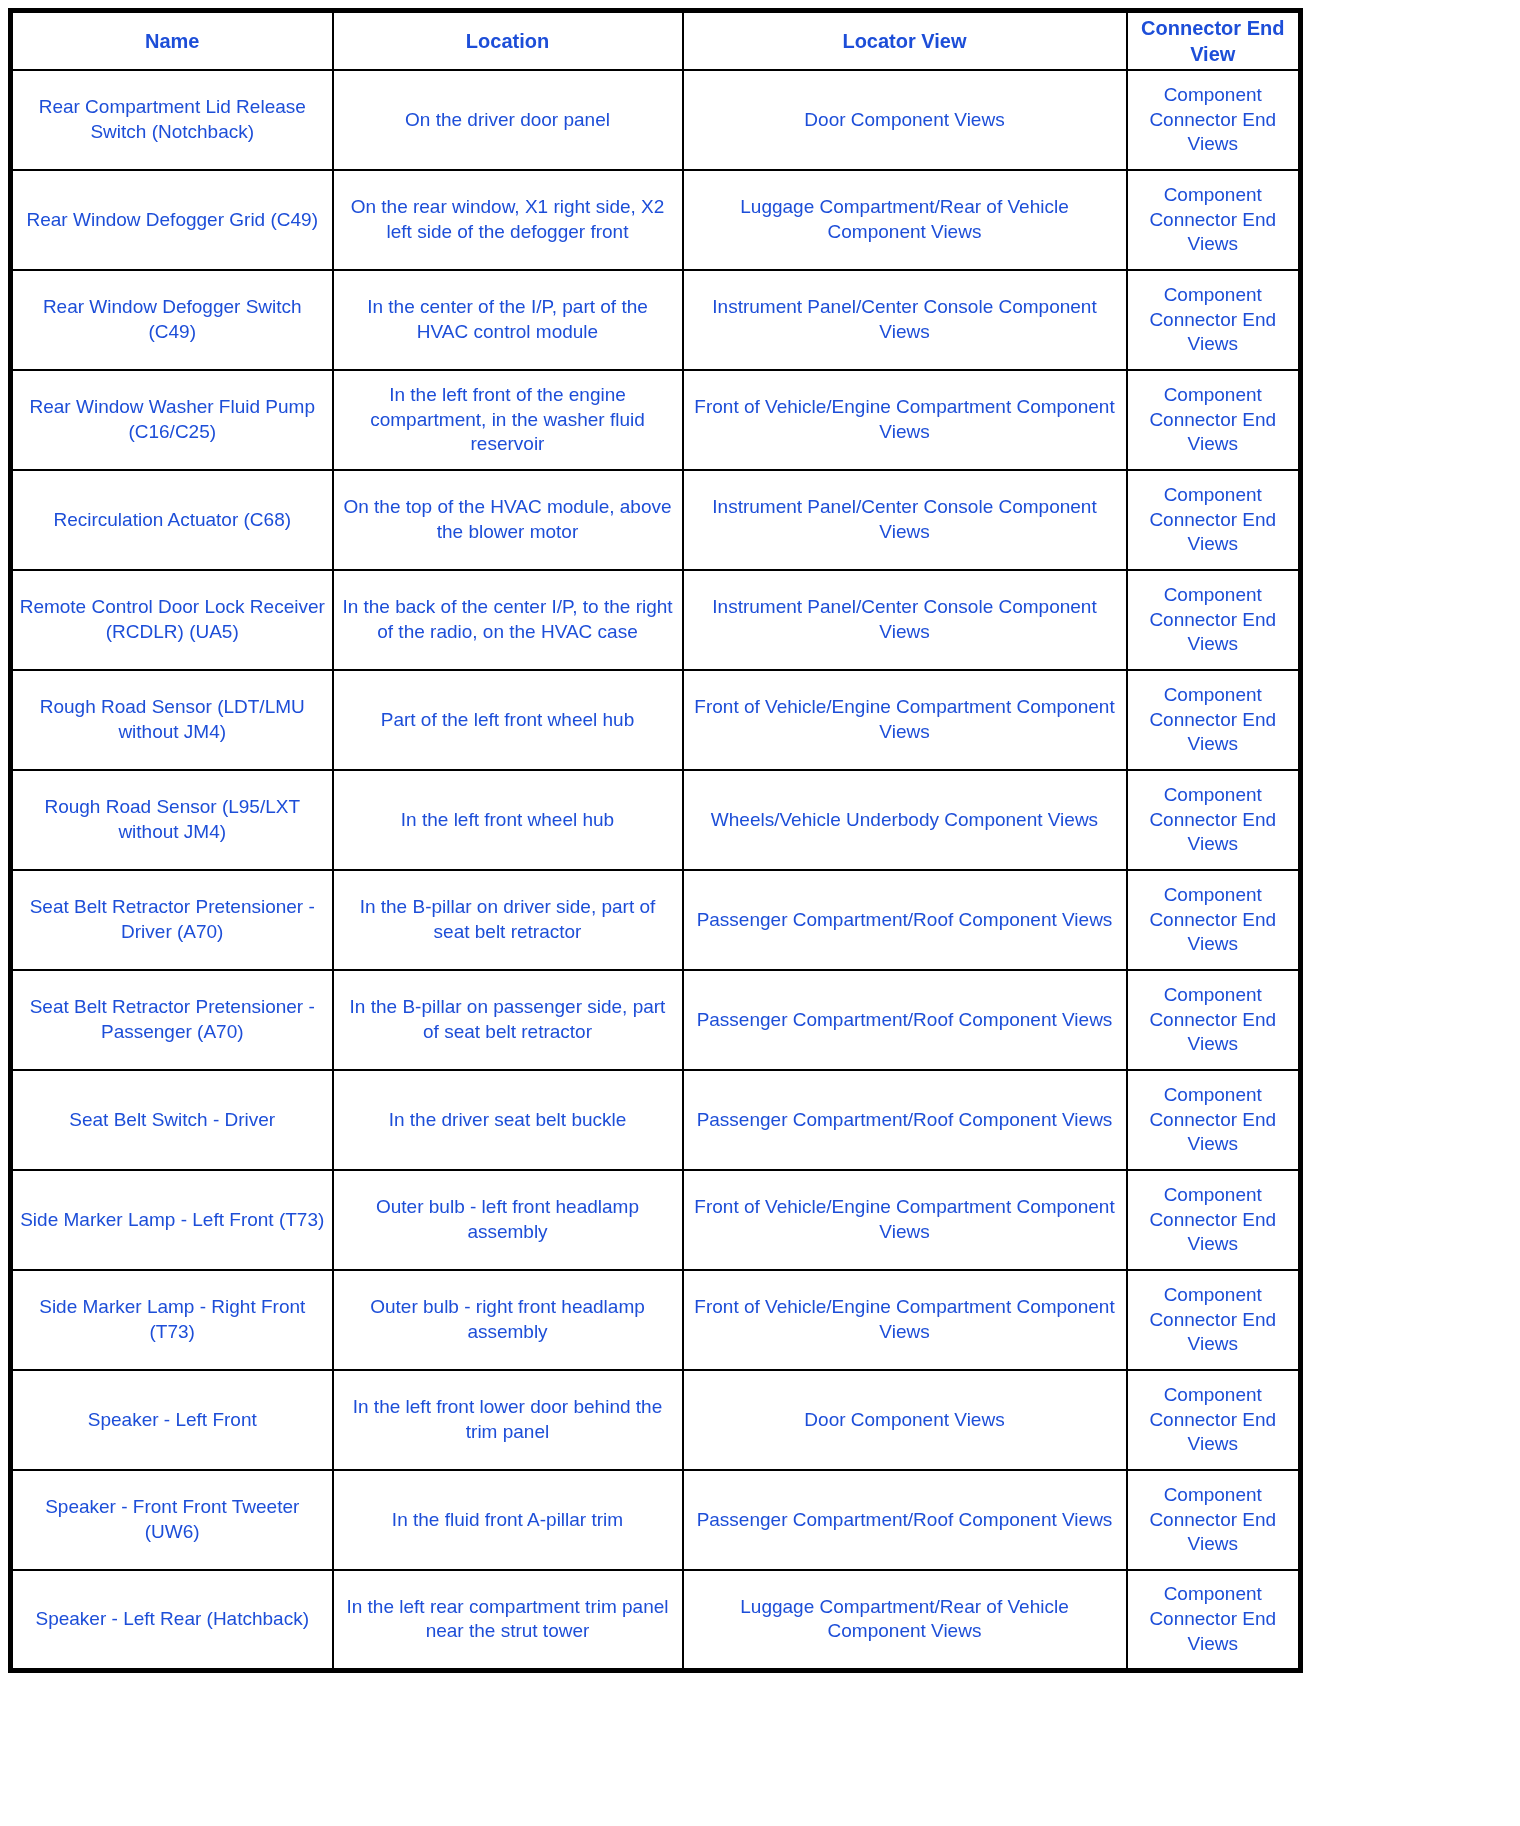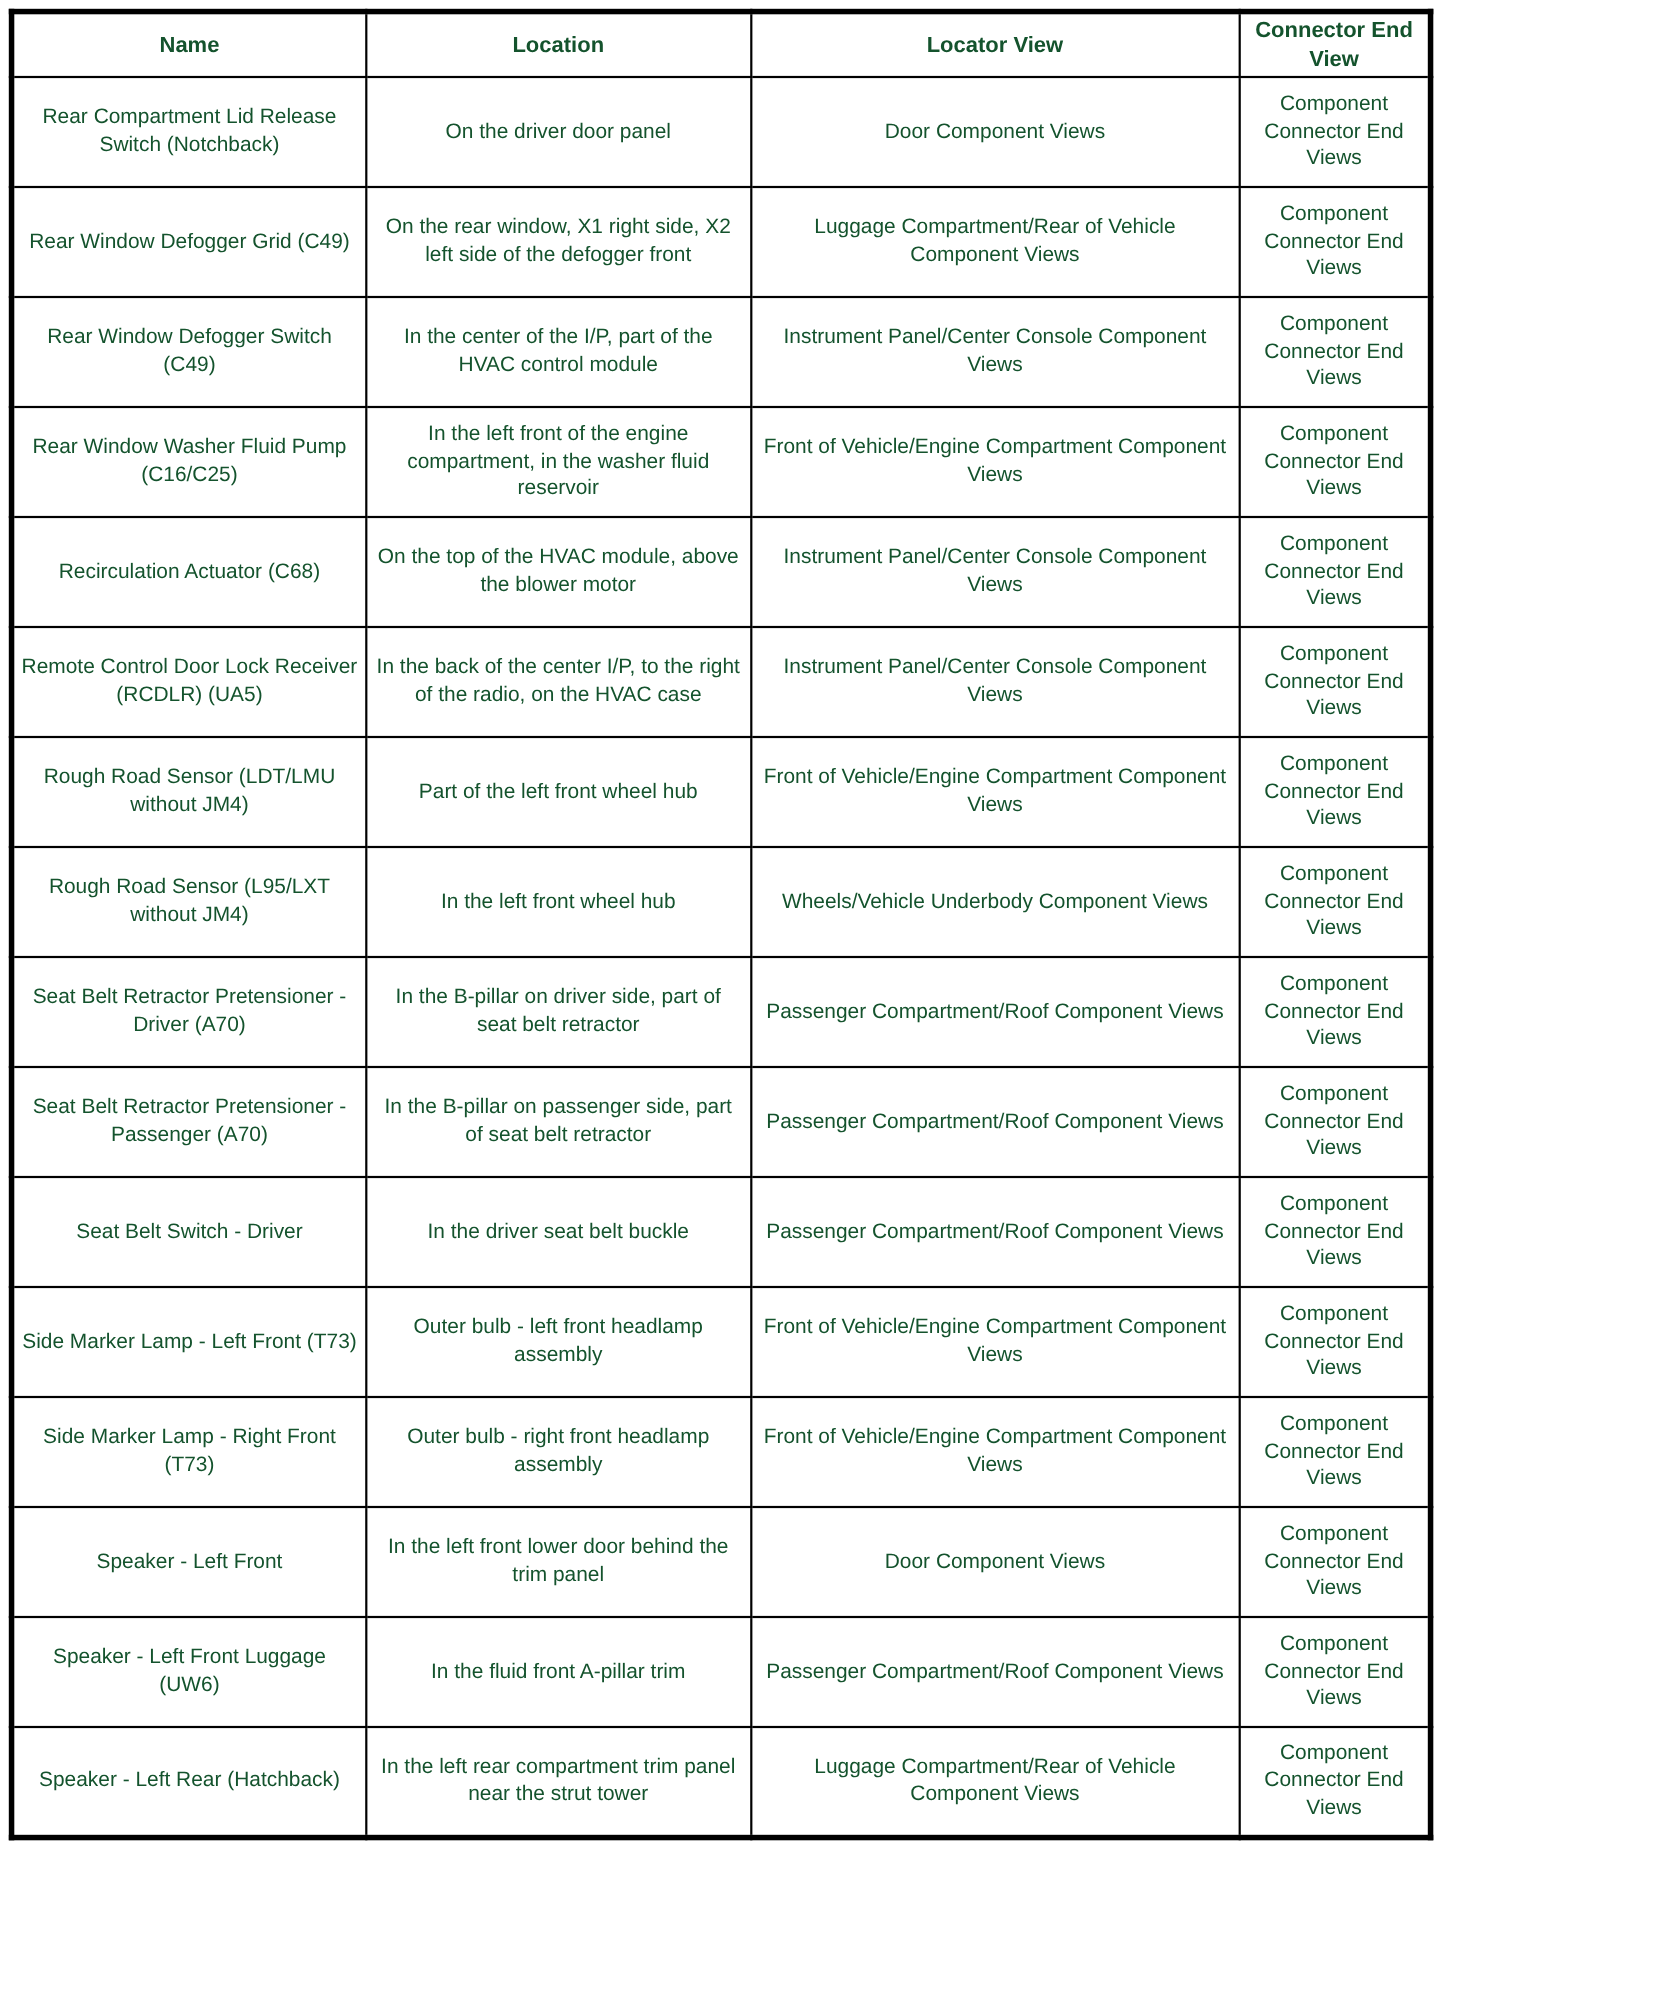--- a/index.html
+++ b/index.html
@@ -6,21 +6,21 @@
     margin: 0;
     padding: 0;
     background: #ffffff;
   }
   .page {
     position: relative;
     width: 1300px;
     height: 1826px;
     background: #ffffff;
     font-family: "Liberation Sans", sans-serif;
-    color: #14532d;
+    color: #1d4ed8;
   }
   table.locator {
     position: absolute;
     left: 8px;
     top: 8px;
     width: 1290px;
     border-collapse: collapse;
     table-layout: fixed;
     border: 5px solid #000000;
   }
@@ -153,21 +153,21 @@
         <td class="c-view">Front of Vehicle/Engine Compartment Component Views</td>
         <td class="c-conn">Component Connector End Views</td>
       </tr>
       <tr>
         <td class="c-name">Speaker - Left Front</td>
         <td class="c-loc">In the left front lower door behind the trim panel</td>
         <td class="c-view">Door Component Views</td>
         <td class="c-conn">Component Connector End Views</td>
       </tr>
       <tr>
-        <td class="c-name">Speaker - Left Front Luggage (UW6)</td>
+        <td class="c-name">Speaker - Front Front Tweeter (UW6)</td>
         <td class="c-loc">In the fluid front A-pillar trim</td>
         <td class="c-view">Passenger Compartment/Roof Component Views</td>
         <td class="c-conn">Component Connector End Views</td>
       </tr>
       <tr>
         <td class="c-name">Speaker - Left Rear (Hatchback)</td>
         <td class="c-loc">In the left rear compartment trim panel near the strut tower</td>
         <td class="c-view">Luggage Compartment/Rear of Vehicle Component Views</td>
         <td class="c-conn">Component Connector End Views</td>
       </tr>

